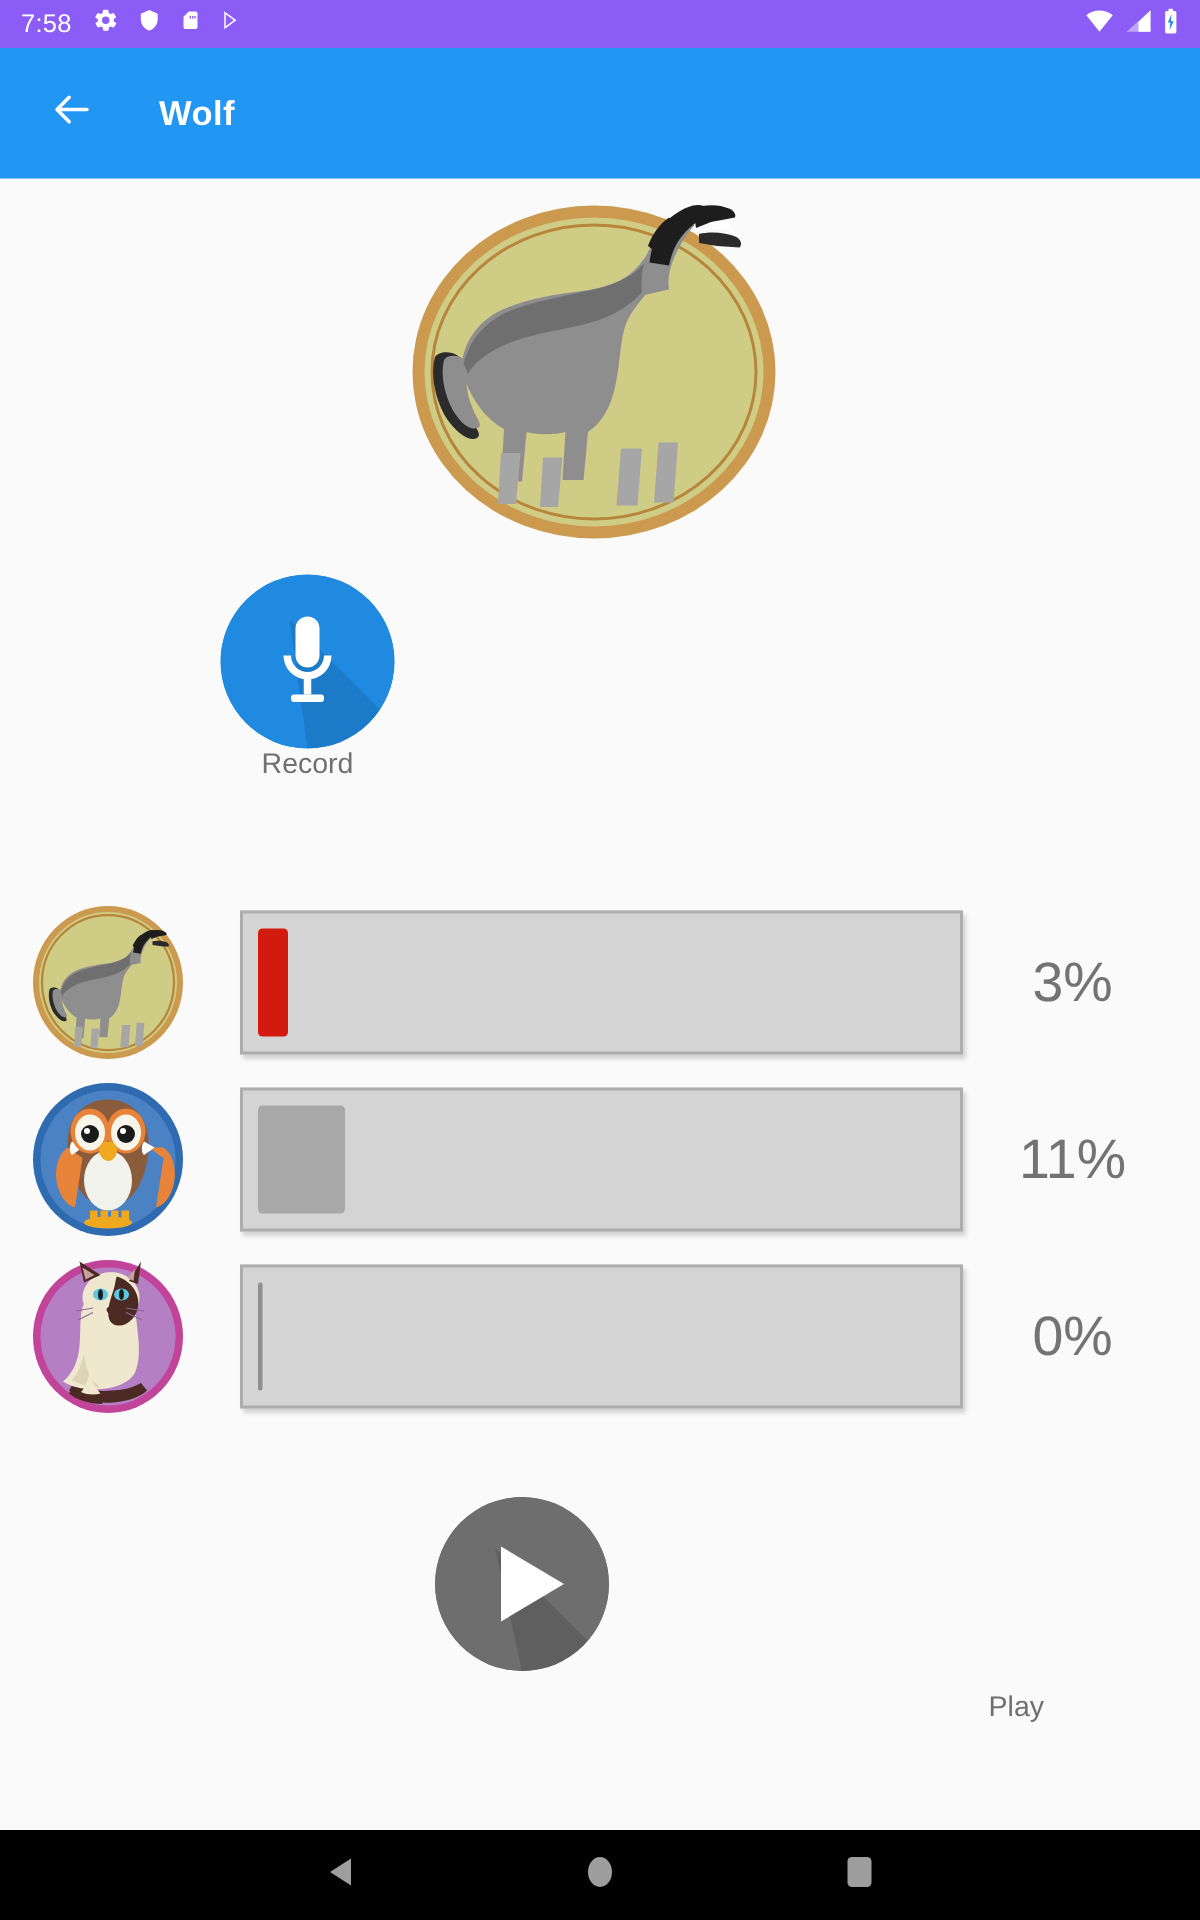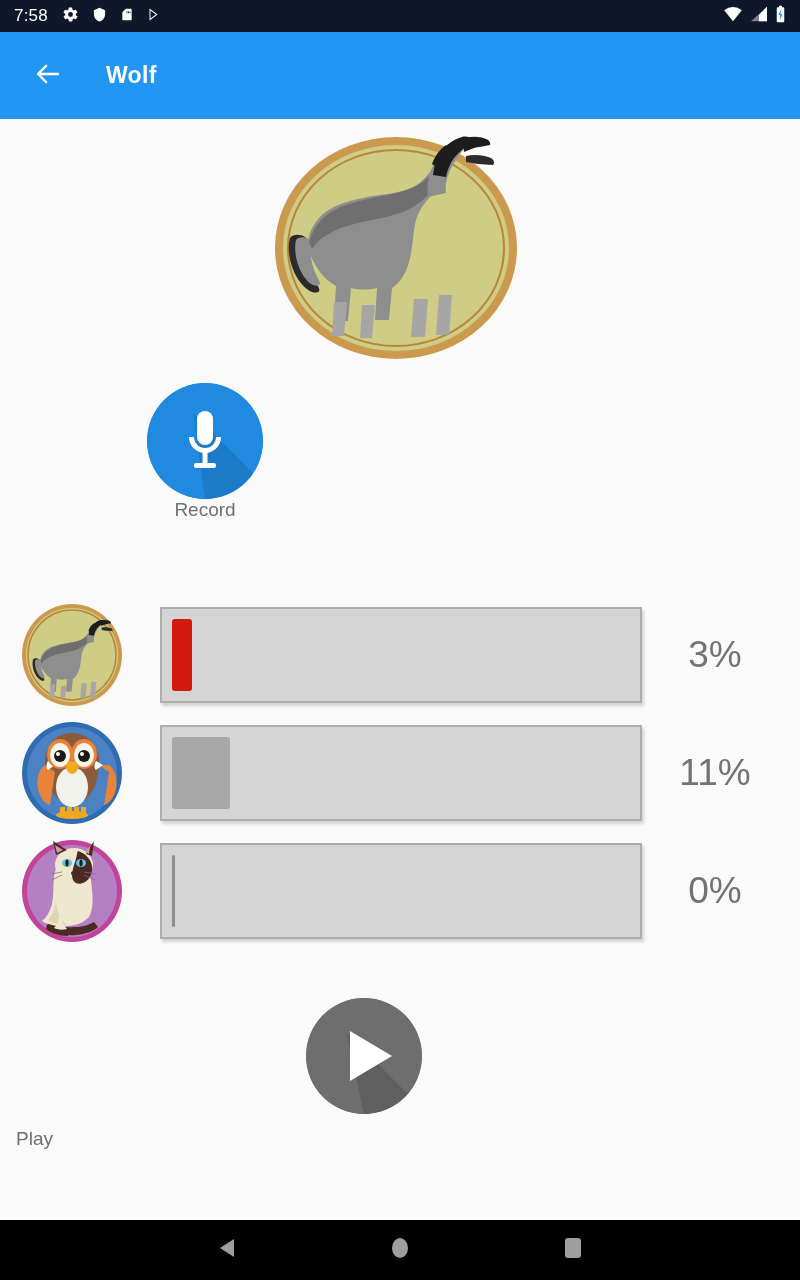--- a/index.html
+++ b/index.html
@@ -18,21 +18,21 @@
     height: 1280px;
     background: #fafafa;
   }
 
   
   .status-bar {
     position: absolute;
     top: 0; left: 0;
     width: 800px;
     height: 32px;
-    background: #0f172a;
+    background: #8b5cf6;
     display: flex;
     align-items: center;
     padding: 0 14px;
   }
   .status-time {
     color: #ffffff;
     font-size: 17px;
     letter-spacing: 0.2px;
     margin-right: 14px;
   }
@@ -152,23 +152,23 @@
     text-align: center;
     font-size: 37px;
     color: #737373;
     margin-right: 12px;
   }
 
   
   .play-wrap {
     position: absolute;
     top: 998px;
-    left: 16px;
+    left: 0;
     width: 696px;
-    text-align: left;
+    text-align: right;
   }
   .play-fab {
     width: 116px; height: 116px;
     border-radius: 50%;
     margin: 0 auto;
     background: #6e6e6e;
     overflow: hidden;
     position: relative;
     cursor: pointer;
   }

